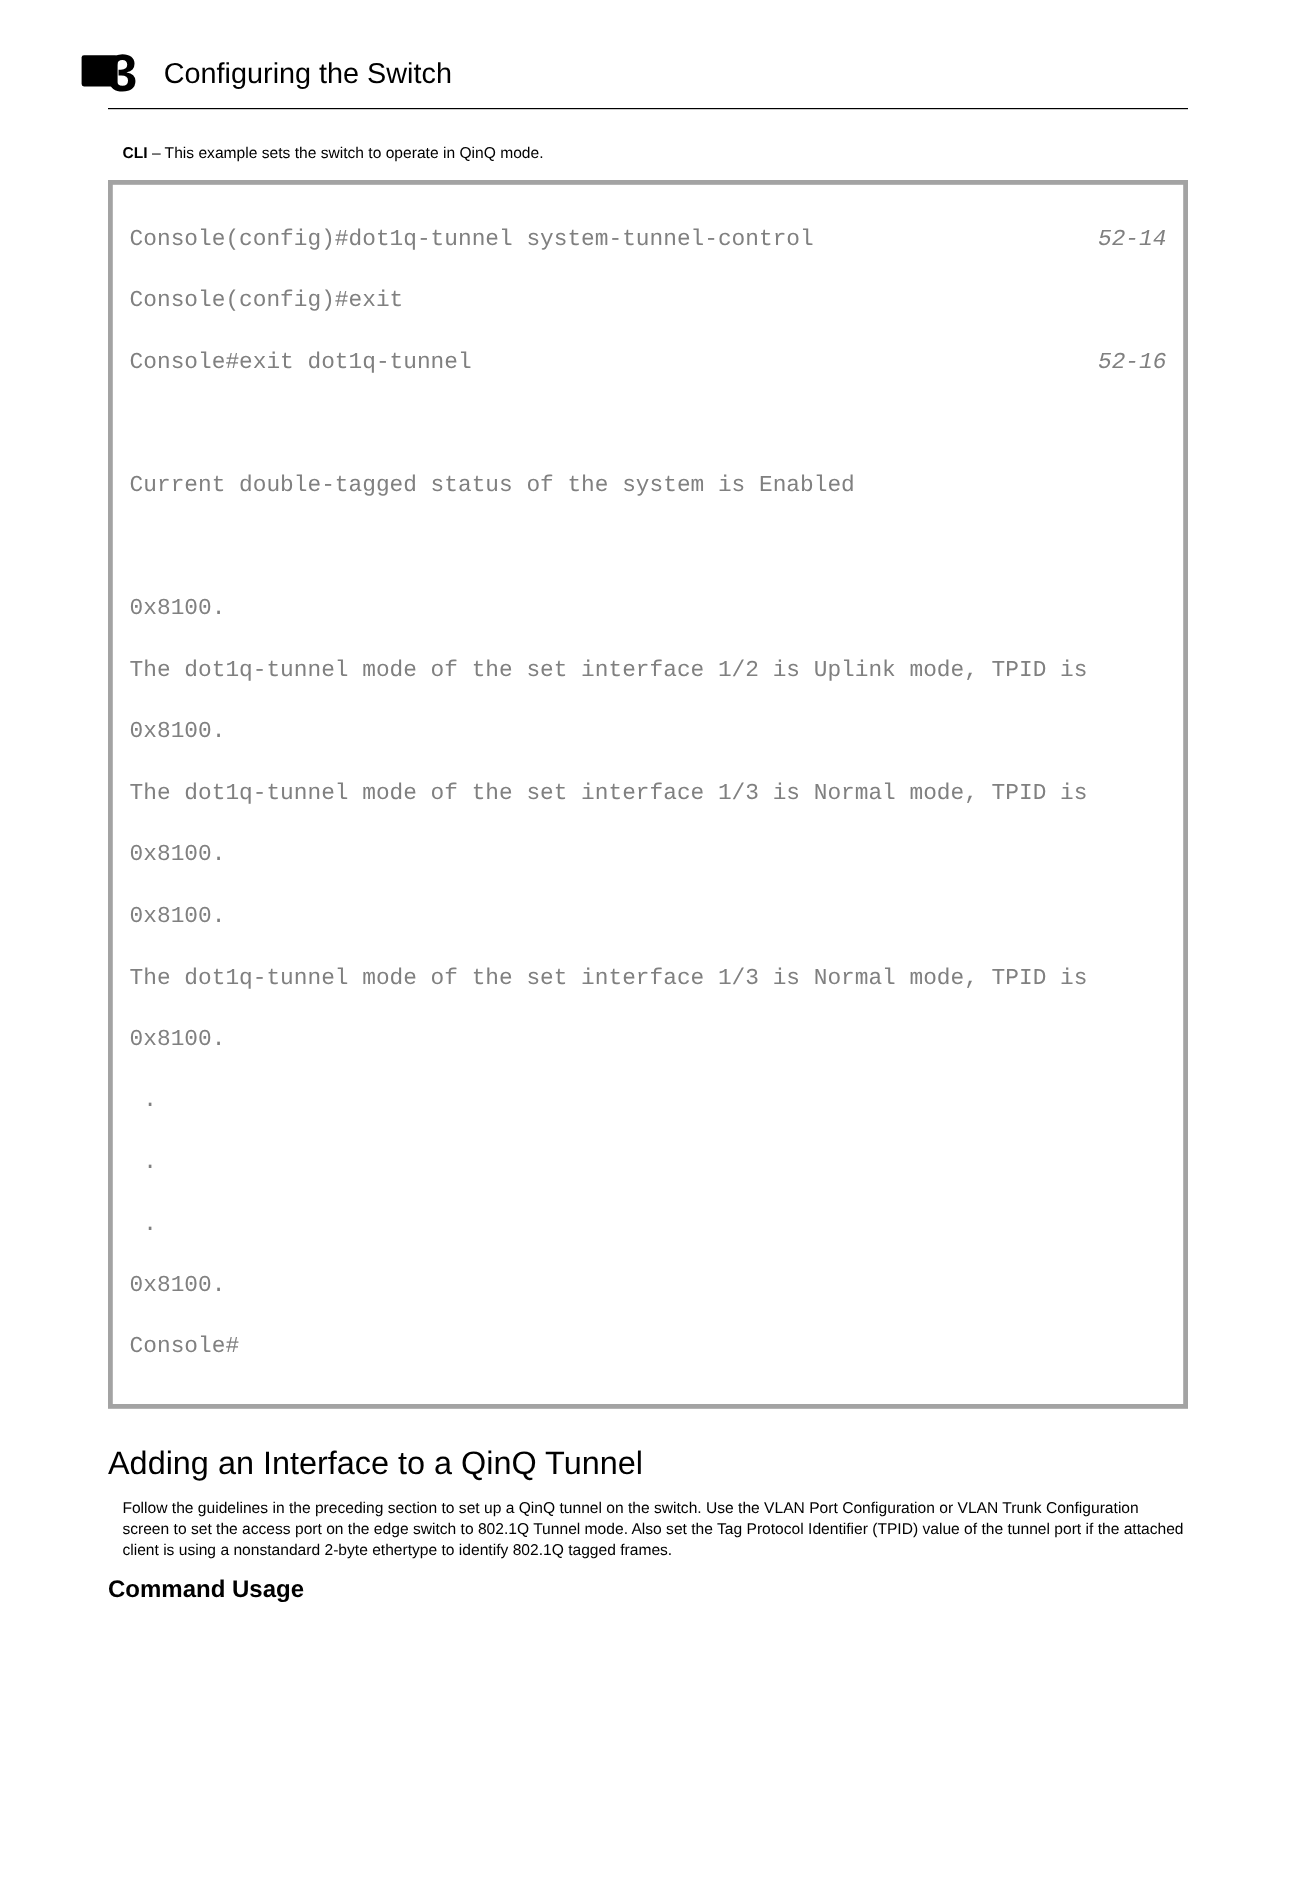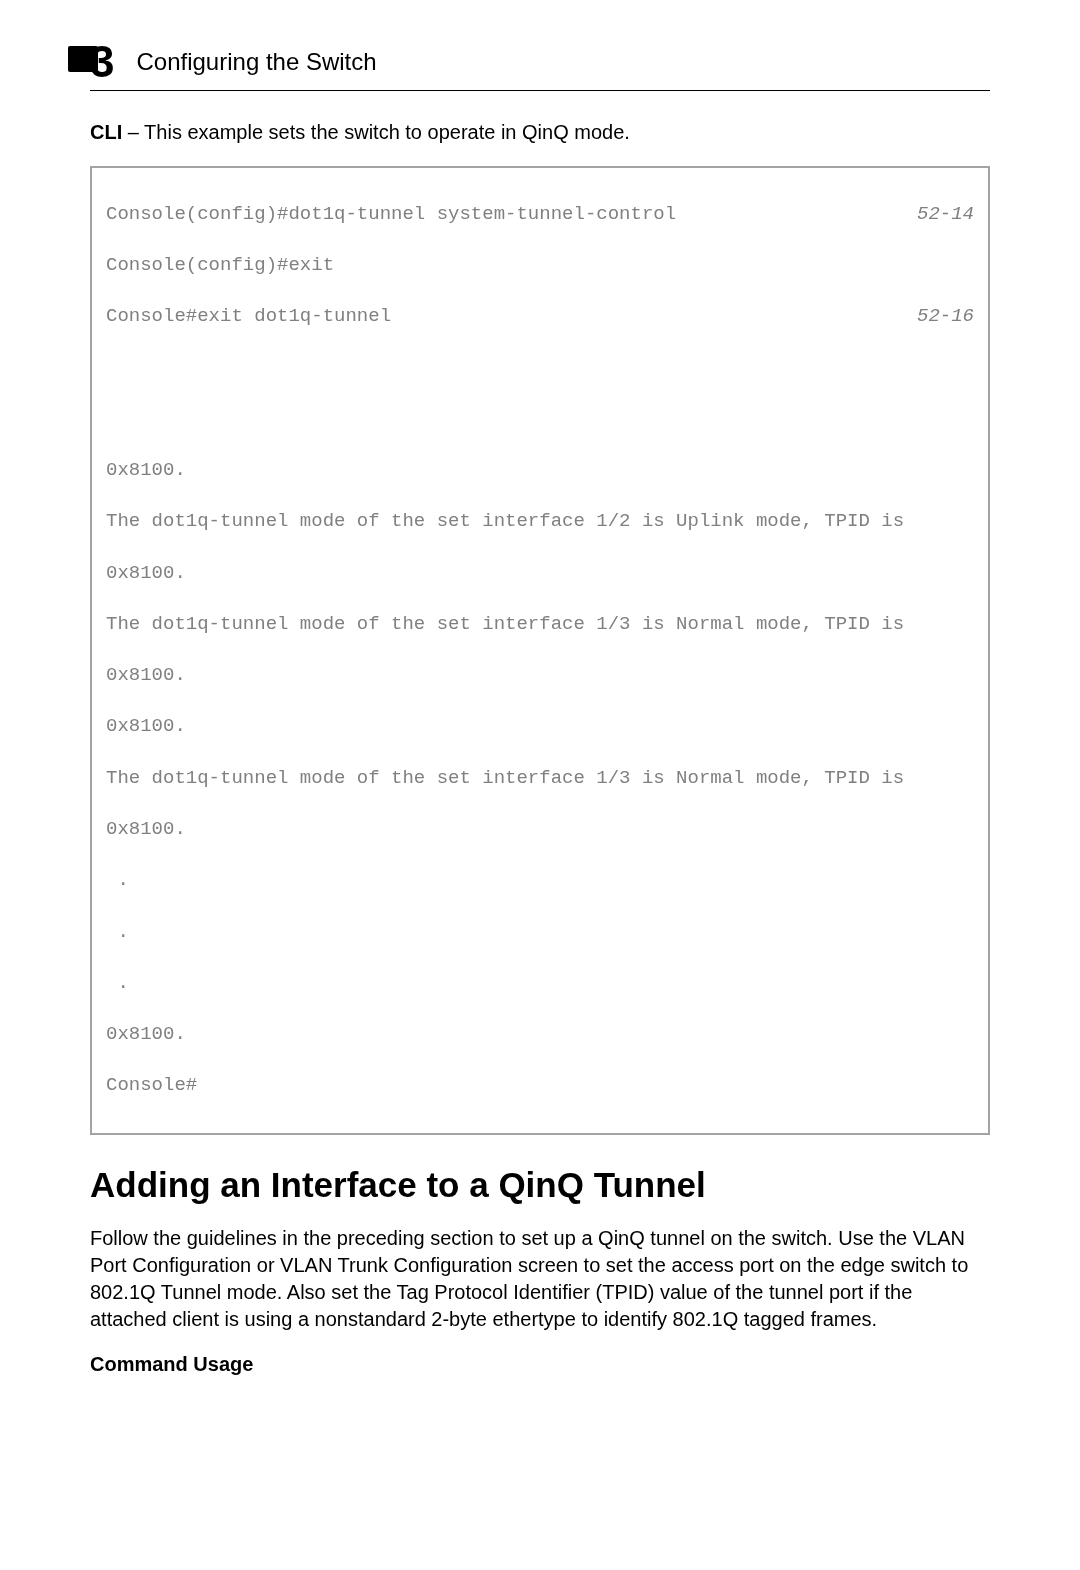--- a/index.html
+++ b/index.html
@@ -42,48 +42,49 @@
     position: relative;
     z-index: 1;
     color: #000;
   }
   .header-title {
     font-size: 24px;
     font-weight: 400;
     margin-left: 8px;
   }
   .body-text {
-    font-size: 20px;
+    font-size: 13px;
     line-height: 1.35;
+    margin-left: 12px;
   }
   .bold {
     font-weight: 700;
   }
   .cli-box {
-    border: 2px solid #a3a3a3;
+    border: 4px solid #a3a3a3;
     padding: 8px 14px;
     font-family: "Courier New", Courier, monospace;
     font-size: 19px;
     color: #808080;
     line-height: 1.35;
     margin-top: 6px;
     margin-bottom: 30px;
     white-space: pre;
     overflow: hidden;
   }
   .cli-line {
     display: flex;
     justify-content: space-between;
   }
   .cli-ref {
     font-style: italic;
   }
   h2.section {
-    font-size: 35px;
-    font-weight: 700;
+    font-size: 27px;
+    font-weight: 400;
     margin: 12px 0 6px 0;
   }
   .subhead {
     font-weight: 700;
     font-size: 20px;
     margin-top: 14px;
     margin-bottom: 20px;
   }
 </style>
 </head>
@@ -98,20 +99,21 @@
 
   <p class="body-text">
     <span class="bold">CLI</span><span> – This example sets the switch to operate in QinQ mode.</span>
   </p>
 
   <div class="cli-box">
 <div class="cli-line"><span>Console(config)#dot1q-tunnel system-tunnel-control</span><span class="cli-ref">52-14</span></div>
 <div>Console(config)#exit</div>
 <div class="cli-line"><span>Console#exit dot1q-tunnel</span><span class="cli-ref">52-16</span></div>
 <div>&nbsp;</div>
+<div>Current double-tagged status of the system is Enabled</div>
 <div>&nbsp;</div>
 <div>0x8100.</div>
 <div>The dot1q-tunnel mode of the set interface 1/2 is Uplink mode, TPID is</div>
 <div>0x8100.</div>
 <div>The dot1q-tunnel mode of the set interface 1/3 is Normal mode, TPID is</div>
 <div>0x8100.</div>
 <div>0x8100.</div>
 <div>The dot1q-tunnel mode of the set interface 1/3 is Normal mode, TPID is</div>
 <div>0x8100.</div>
 <div> .</div>

